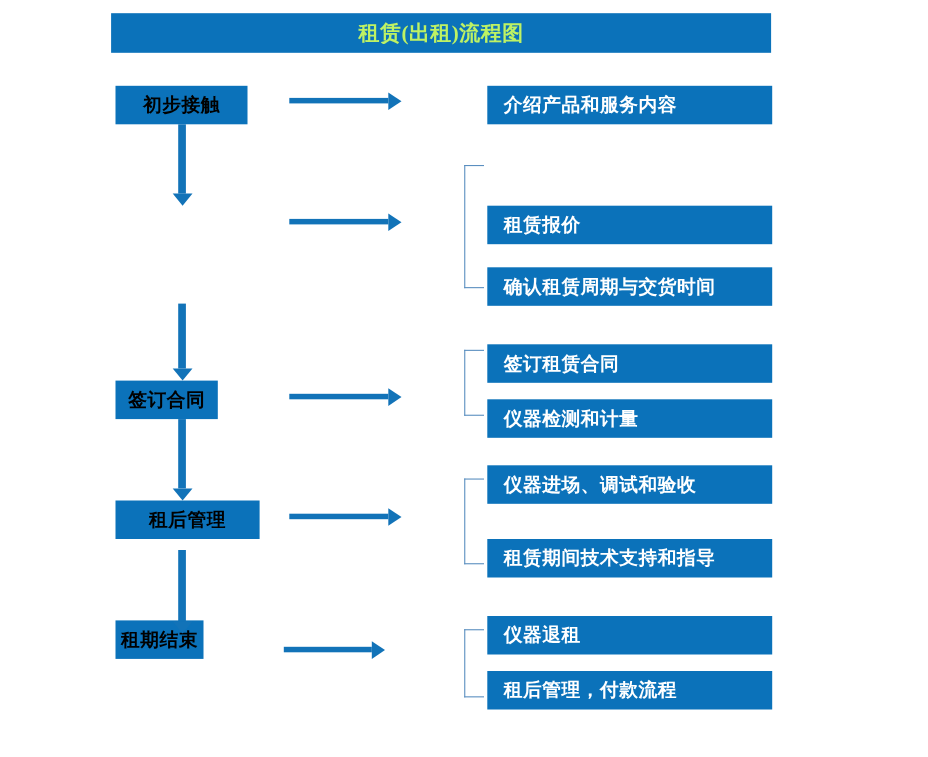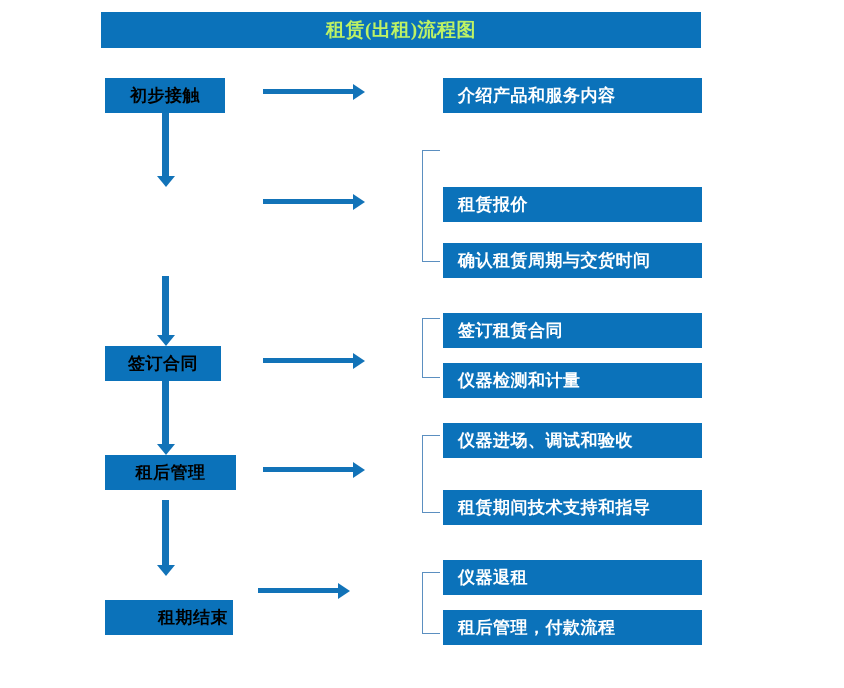--- a/index.html
+++ b/index.html
@@ -129,25 +129,25 @@
 </head>
 <body>
 
 <div id="flowchart">
 
   <div class="title-bar">租赁(出租)流程图</div>
 
   <div class="stage-box" style="left:105px; top:78px; width:120px;">初步接触</div>
 
 
-  <div class="stage-box" style="left:105px; top:346px; width:116px;">签订合同</div>
+  <div class="stage-box" style="left:105px; top:346px; width:93px;">签订合同</div>
 
   <div class="stage-box" style="left:105px; top:455px; width:131px;">租后管理</div>
 
-  <div class="stage-box" style="left:105px; top:600px; width:80px;padding-left:48px;">租期结束</div>
+  <div class="stage-box" style="left:105px; top:564px; width:80px;">租期结束</div>
 
   <div class="arrow-v" style="left:157px; top:113px; height:74px;">
     <div class="shaft" style="height:63px;"></div>
     <div class="head" style="top:63px;"></div>
   </div>
 
   <div class="arrow-v" style="left:157px; top:276px; height:70px;">
     <div class="shaft" style="height:59px;"></div>
     <div class="head" style="top:59px;"></div>
   </div>

